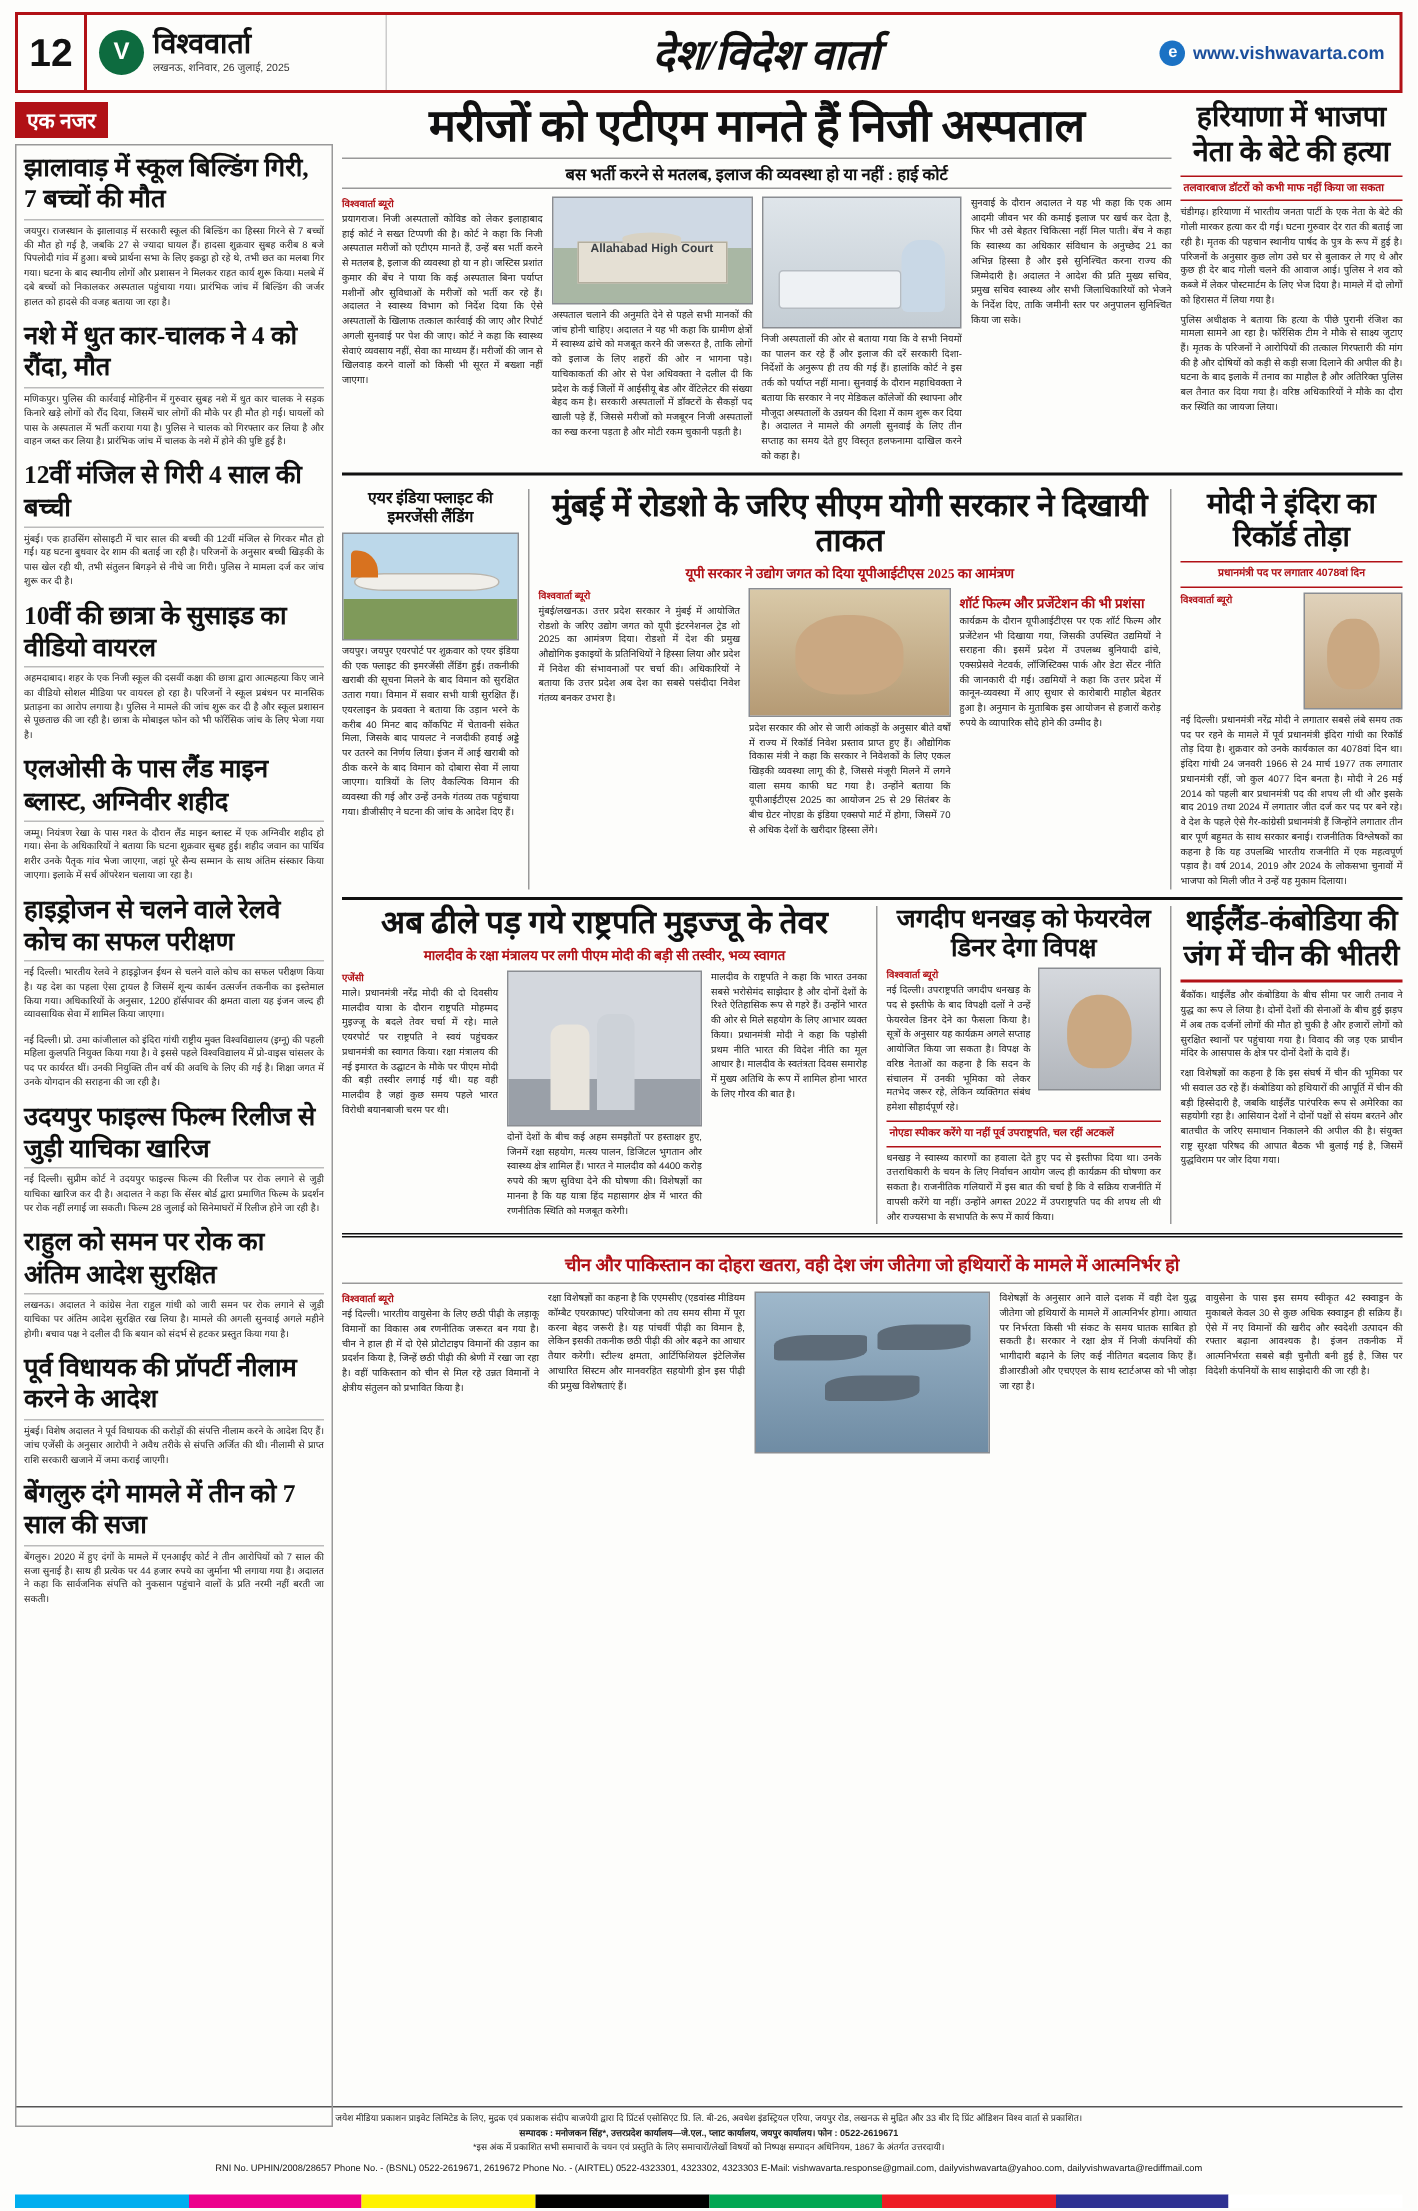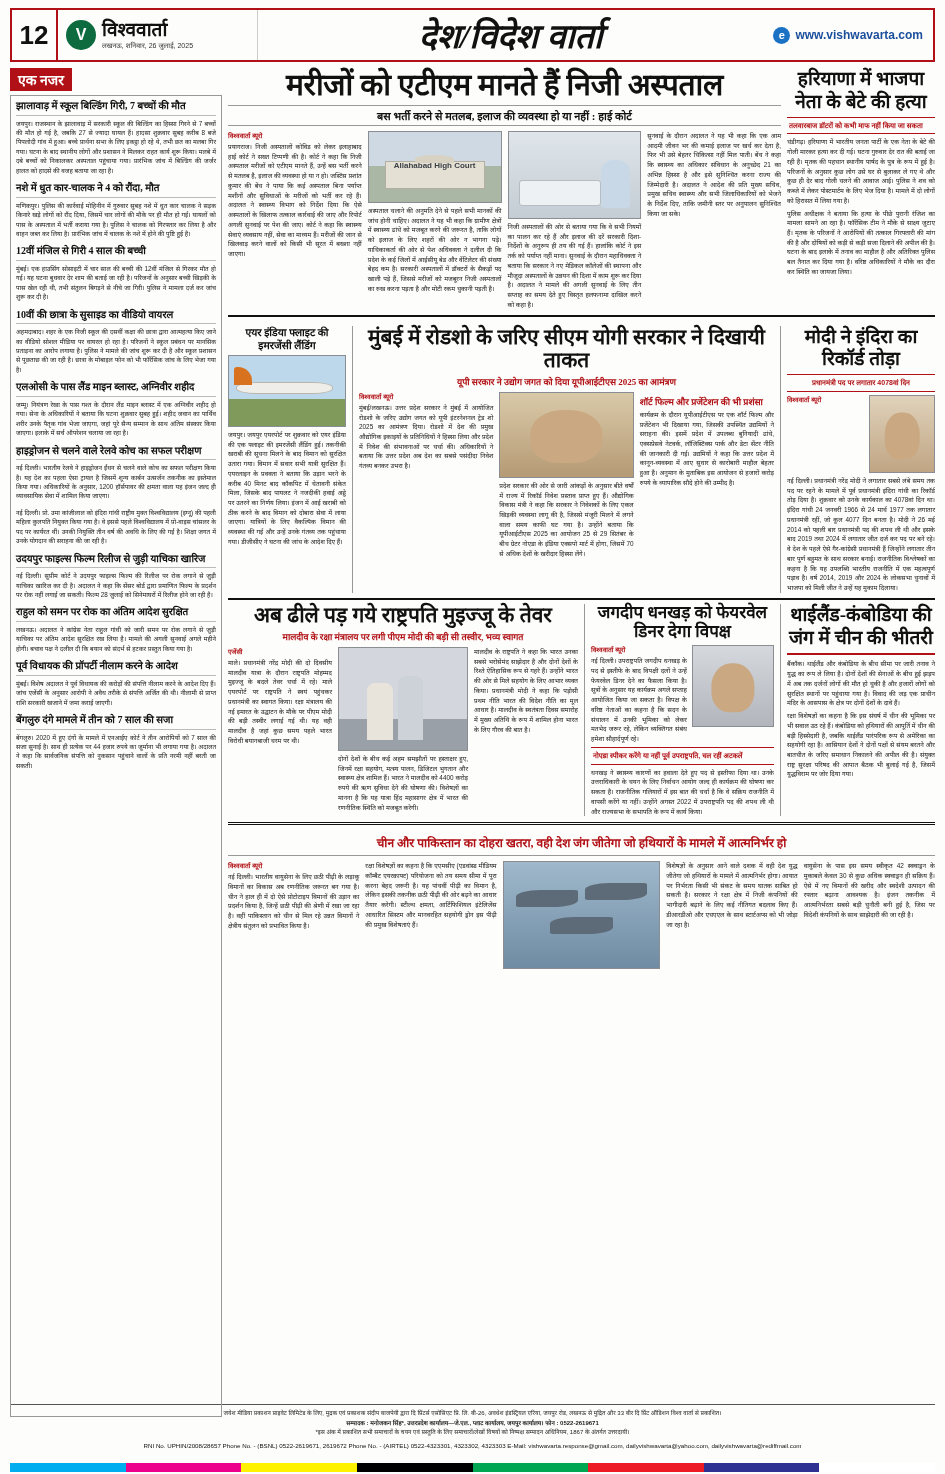--- a/index.html
+++ b/index.html
@@ -50,21 +50,21 @@
   .logo-text { line-height: 1.05; }
   .logo-name {
     font-family: "Liberation Serif", serif;
     font-size: 19px; font-weight: bold; color: #111;
   }
   .logo-sub { font-size: 7px; color: #333; margin-top: 2px; }
   .mast-center {
     flex: 1;
     display: flex; align-items: center; justify-content: center;
     font-family: "Liberation Serif", serif;
-    font-size: 34px; font-weight: bold;
+    font-size: 28px; font-weight: bold;
     font-style: italic;
   }
   .mast-right {
     display: flex; align-items: center; gap: 5px;
     padding: 0 10px;
     font-size: 12px; color: #1b4f9c; font-weight: bold;
   }
   .globe {
     width: 17px; height: 17px; border-radius: 50%;
     background: #1b72c4; color: #fff;
@@ -87,21 +87,21 @@
     font-family: "Liberation Serif", serif;
     font-size: 14px; font-weight: bold;
     padding: 2px 8px;
     display: inline-block;
     margin-bottom: 4px;
   }
   .rail-box { border: 1px solid #999; padding: 4px 5px; height: 1322px; overflow: hidden; }
   .rail-item { margin-bottom: 7px; }
   .rail-title {
     font-family: "Liberation Serif", serif;
-    font-size: 10px; font-weight: bold;
+    font-size: 17px; font-weight: bold;
     line-height: 1.25;
     border-bottom: 1px solid #bbb;
     padding-bottom: 2px; margin-bottom: 3px;
   }
   .rail-body {
     font-size: 6.3px; line-height: 1.5; text-align: justify;
     color: #222;
   }
 
   

